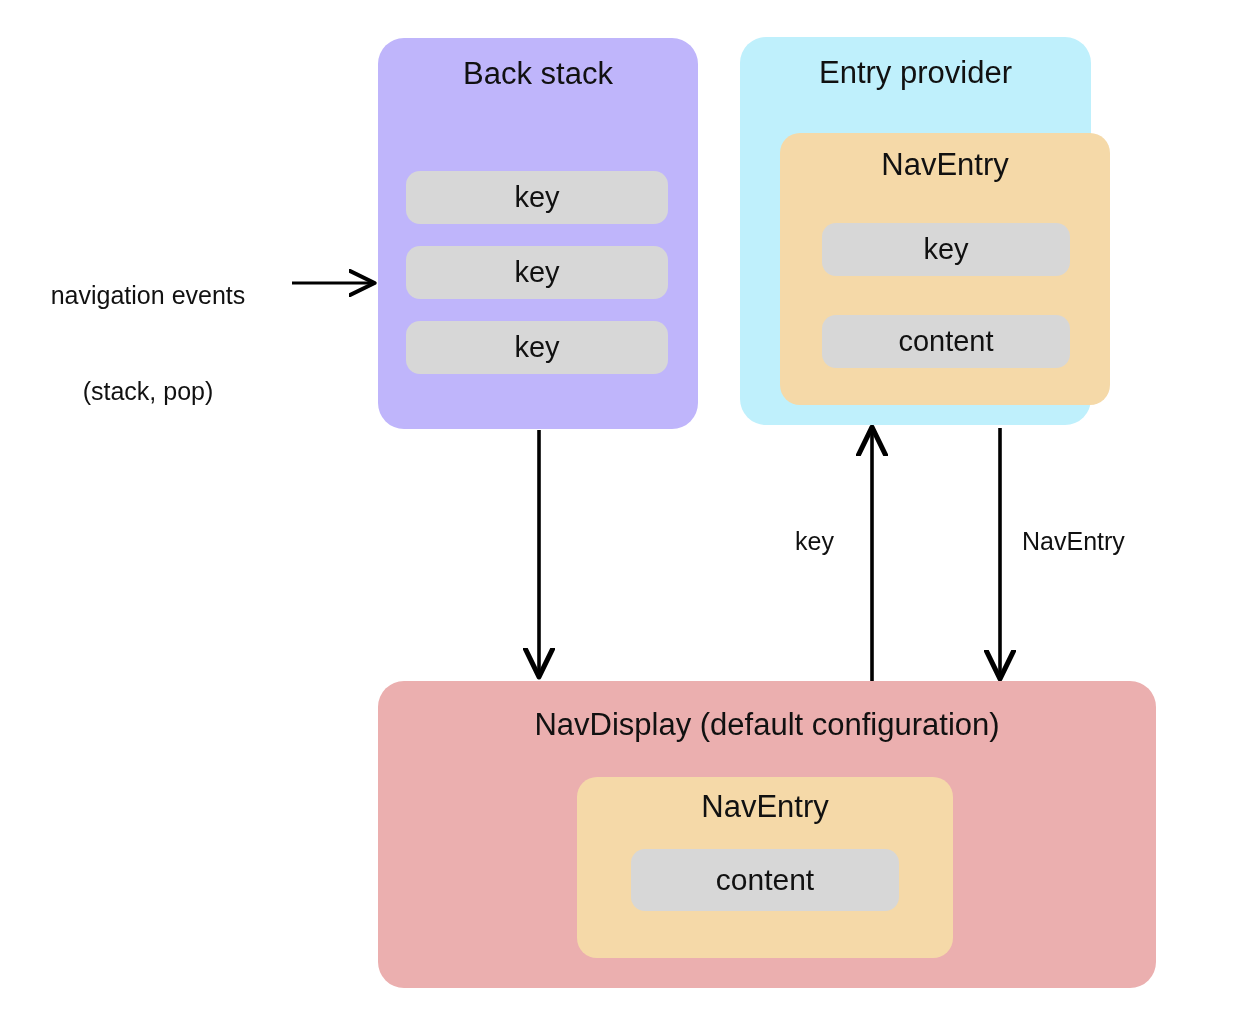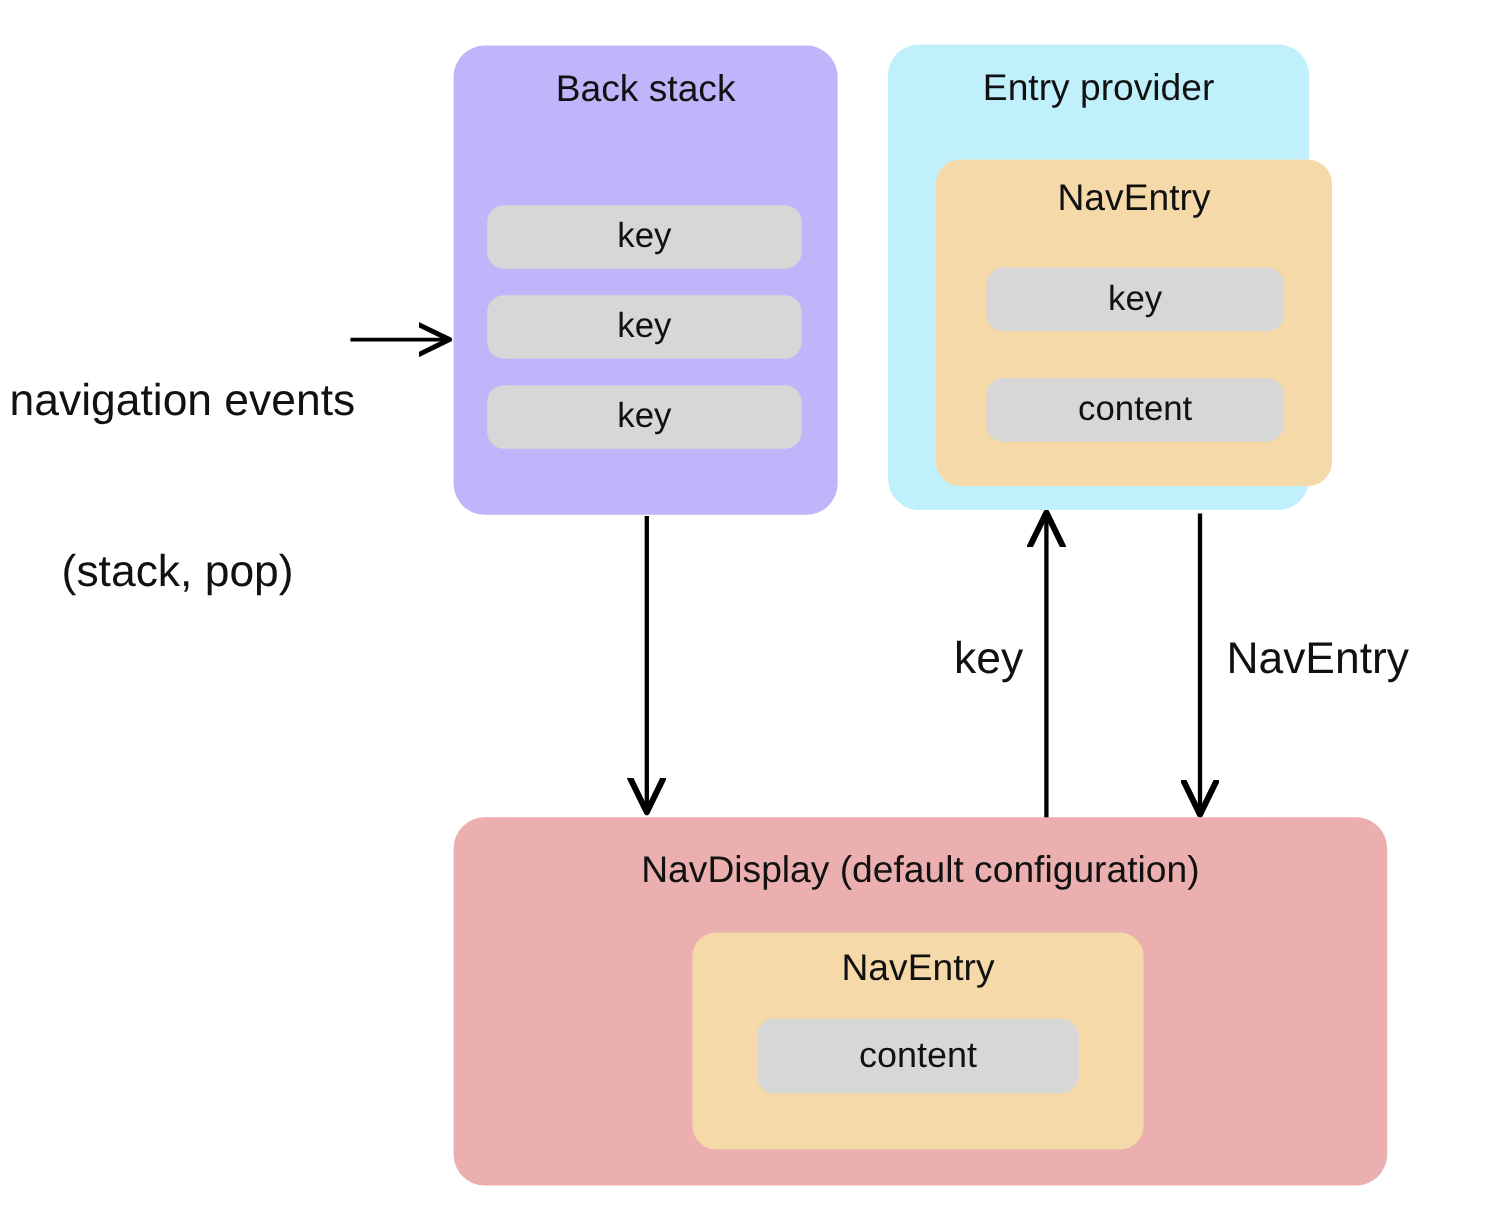--- a/index.html
+++ b/index.html
@@ -117,21 +117,21 @@
     left: 54px;
     top: 72px;
     width: 268px;
     height: 62px;
     font-size: 30px;
   }
 
   
   .free-label {
     position: absolute;
-    font-size: 37px;
+    font-size: 25px;
     line-height: 1.28;
     color: #111111;
     white-space: pre;
   }
   #nav-events-label {
     left: 8px;
     top: 215px;
     width: 280px;
     text-align: center;
   }

